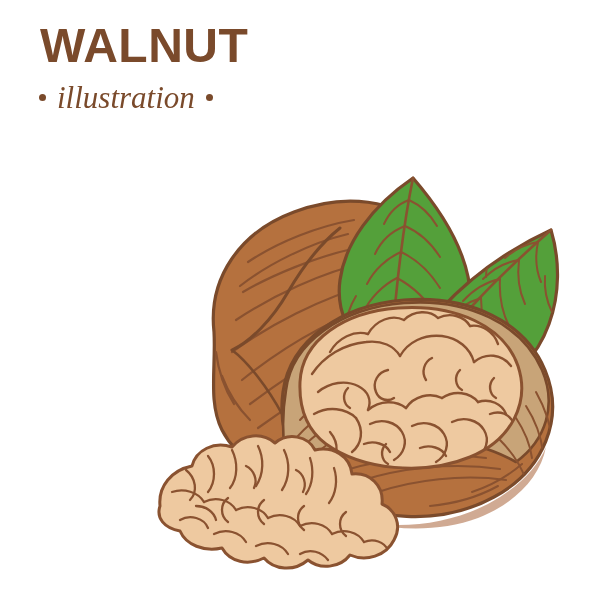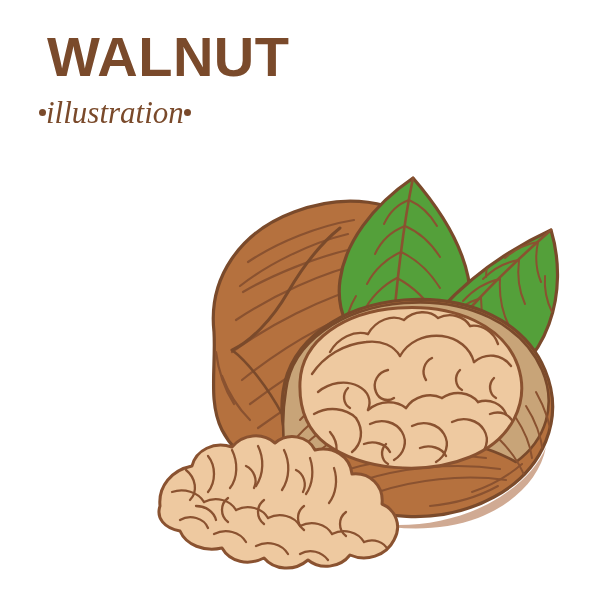--- a/index.html
+++ b/index.html
@@ -17,30 +17,31 @@
   }
   #title-block {
     position: absolute;
     left: 36px;
     top: 18px;
     width: 260px;
   }
   #page-title {
     font-family: "Liberation Sans", sans-serif;
     font-weight: bold;
-    font-size: 56px;
+    font-size: 48px;
     letter-spacing: 0.5px;
     line-height: 1.0;
     color: #7a4a2b;
-    margin: 11px;
+    margin: 4px;
     white-space: nowrap;
   }
   #subtitle-row {
     display: flex;
     align-items: center;
+    gap: 11px;
     margin-top: 12px;
     margin-left: 3px;
   }
   .sub-dot {
     width: 7px;
     height: 7px;
     border-radius: 50%;
     background: #7a4a2b;
     flex: 0 0 auto;
   }

